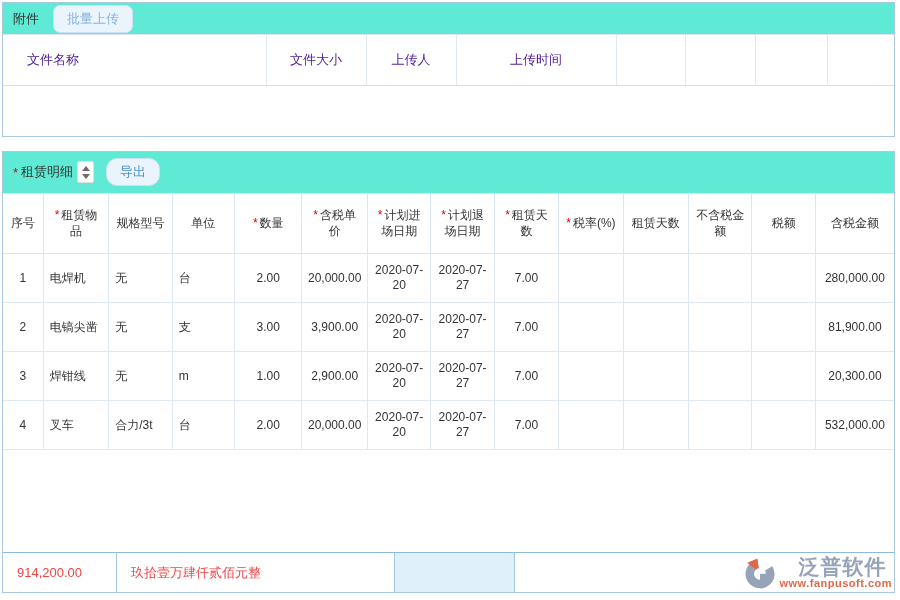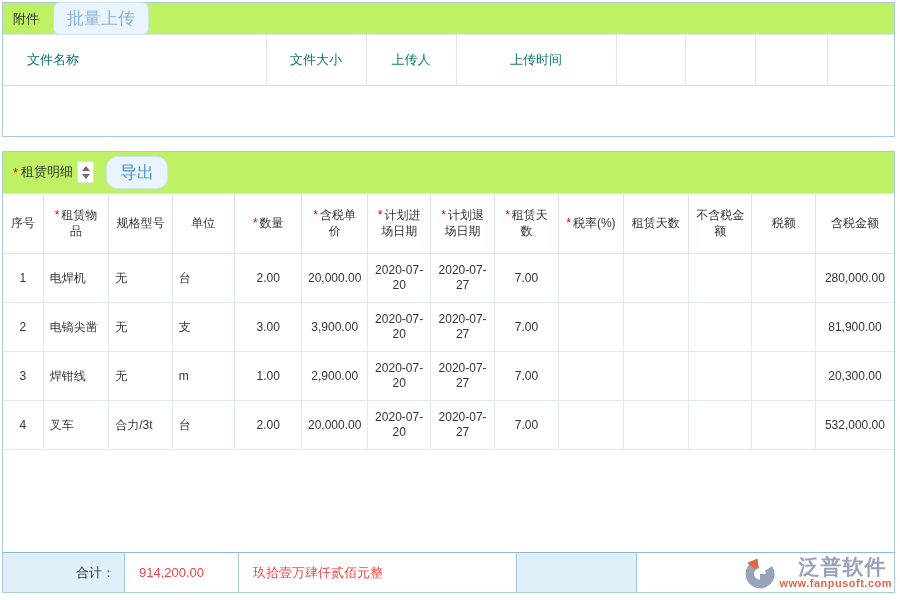--- a/index.html
+++ b/index.html
@@ -11,34 +11,34 @@
     color: #333;
     overflow: hidden;
   }
   .page { position: absolute; top: 2px; left: 2px; width: 893px; }
 
   
   .panel { border: 1px solid #a9c9e2; background: #fff; }
   .panel-att { margin-bottom: 14px; }
 
   .bar {
-    background: #bef264;
+    background: #5eead4;
     display: flex; align-items: center;
     padding: 0 10px;
     border-bottom: 1px solid #d9e6f2;
   }
   .panel-att .bar { height: 32px; }
   .panel-rental .bar { height: 42px; }
   .bar-label { font-size: 13px; color: #333; }
   .btn {
     margin-left: 14px;
     background: #eaf4fc;
     border: 1px solid #cbe2f4;
     border-radius: 7px;
-    font-size: 17px;
+    font-size: 13px;
     padding: 4px 13px;
     cursor: pointer;
     font-family: inherit;
   }
   .btn-batch { color: #85b5dd; }
   .btn-export { color: #4a90c8; border-radius: 11px; margin-left: 12px; }
 
   .req { color: #e60000; margin-right: 2px; font-size: 12px; }
   .bar .req { font-size: 13px; margin-right: 3px; }
 
@@ -50,21 +50,21 @@
   }
   .tri-up   { width: 0; height: 0; border-left: 4px solid transparent; border-right: 4px solid transparent; border-bottom: 5px solid #6b6b6b; }
   .tri-down { width: 0; height: 0; border-left: 4px solid transparent; border-right: 4px solid transparent; border-top: 5px solid #6b6b6b; }
 
   
   table { border-collapse: collapse; table-layout: fixed; }
   .att-table { width: 891px; font-size: 13px; }
   .att-table th {
     height: 46px; font-weight: normal; text-align: center;
     border-right: 1px solid #dde8f1; border-bottom: 1px solid #d3dfe9;
-    color: #0f766e; padding: 16px 4px;
+    color: #4c1d95; padding: 16px 4px;
   }
   .att-table th:first-child { text-align: left; padding-left: 24px; }
   .att-table th:last-child { border-right: none; }
   .att-table .att-empty td { height: 50px; border: none; }
 
   
   .rental-table { width: 891px; font-size: 12px; }
   .rental-table th {
     height: 60px; font-weight: normal; text-align: center;
     border-right: 1px solid #d9e6f2; border-bottom: 1px solid #d9e6f2;
@@ -256,21 +256,20 @@
             <td></td>
             <td></td>
             <td>532,000.00</td>
           </tr>
         </tbody>
     </table>
 
     <div class="table-spacer"></div>
 
     <div class="sum-row">
-      <div class="fcell lbl f-total-label">合计：</div>
       <div class="fcell val f-total-value">914,200.00</div>
       <div class="fcell val f-words-value">玖拾壹万肆仟贰佰元整</div>
       <div class="fcell f-blank"></div>
       <div class="fcell f-logo">
         <div class="logo">
           <svg class="logo-mark" viewBox="0 0 40 40">
             <circle cx="20" cy="21" r="17" fill="#97a3b8"></circle>
             <path d="M20 21 L39 9 A24 24 0 0 0 16 1 Z" fill="#ffffff"></path>
             <path d="M19 19 L5 8 L17 3 Z" fill="#e0684a"></path>
             <circle cx="20" cy="21" r="7" fill="#ffffff"></circle>

